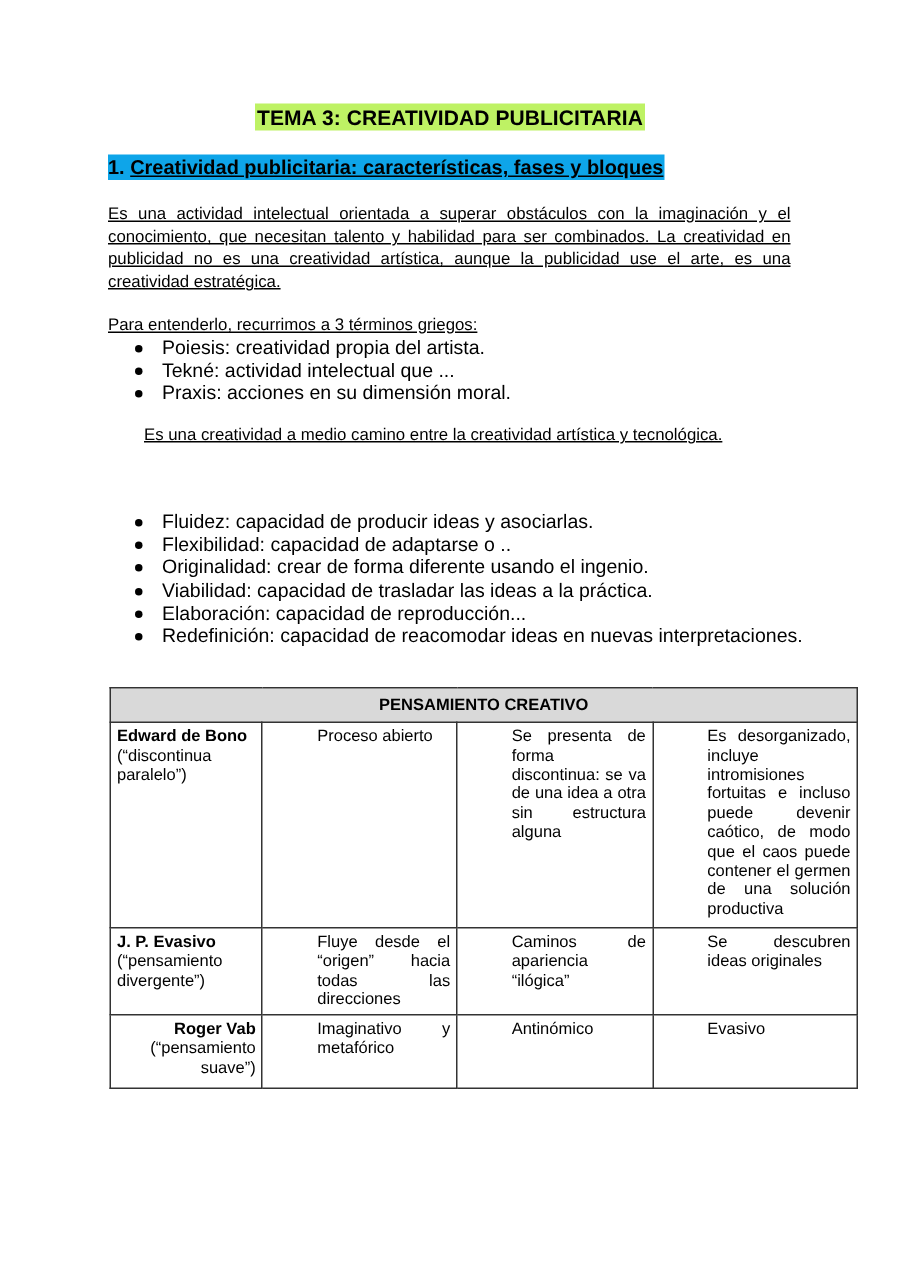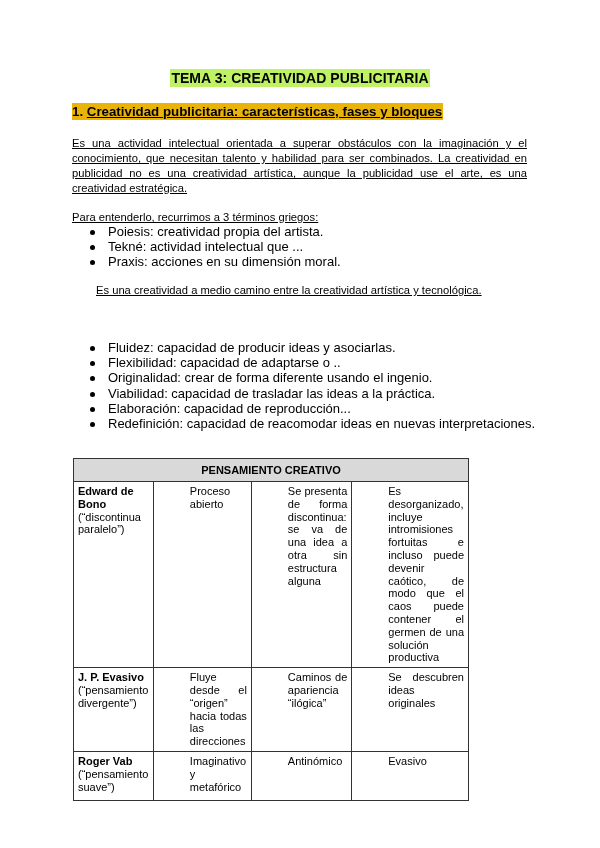--- a/index.html
+++ b/index.html
@@ -5,51 +5,51 @@
   html, body { margin: 0; padding: 0; background: #ffffff; }
   body { width: 600px; height: 848px; position: relative; overflow: hidden;
          font-family: "Liberation Sans", sans-serif; color: #000; }
   .page { position: absolute; left: 0; top: 0; width: 600px; height: 848px; }
 
   .title-wrap { position: absolute; top: 69px; left: 0; width: 600px; text-align: center; }
   .title { display: inline-block; background: #bef264; font-weight: bold; font-size: 14px;
            line-height: 18px; padding: 0 1px; letter-spacing: 0.05px; }
 
   .h1 { position: absolute; top: 103px; left: 72px; font-weight: bold; font-size: 13.3px;
-        line-height: 17px; background: #eab308; padding-right: 1px; }
+        line-height: 17px; background: #0ea5e9; padding-right: 1px; }
   .h1 .u { text-decoration: underline; }
 
   .para { position: absolute; left: 72px; width: 455px; font-size: 11.2px; line-height: 15px;
           text-align: justify; text-decoration: underline; }
   .p1 { top: 136px; }
   .p2 { top: 210px; }
   .p3 { top: 283px; padding-left: 24px; }
   .p4 { top: 311px; }
 
   ul.bul { position: absolute; left: 72px; margin: 0; padding: 0; list-style: none;
            font-size: 13px; line-height: 15.2px; }
   ul.bul li { position: relative; padding-left: 36px; white-space: nowrap; }
   ul.bul li::before { content: ""; position: absolute; left: 18px; top: 6px; width: 5px; height: 5px;
                       border-radius: 50%; background: #000; }
   .ul1 { top: 224px; }
   .ul2 { top: 340px; }
 
-  table.pc { position: absolute; left: 73px; top: 458px; width: 396px; border-collapse: collapse;
+  table.pc { position: absolute; left: 73px; top: 458px; width: 499px; border-collapse: collapse;
              font-size: 11px; line-height: 12.8px; }
   table.pc td, table.pc th { border: 1.3px solid #333; vertical-align: top; padding: 3px 4px 3px 4px; }
   table.pc th { background: #d9d9d9; font-weight: bold; font-size: 11px; text-align: center;
                 height: 18px; vertical-align: middle; padding: 2px; }
   table.pc td.j { text-align: justify; padding-left: 36px; }
   .col1 { width: 103px; }
   .col2 { width: 104px; }
   .col3 { width: 104px; }
   .col4 { width: 105px; }
   .r1 td { height: 130px; }
   .r2 td { height: 45px; }
-  .r3 td { height: 42px; }
+  .r3 td { height: 42px; text-align: right; }
   .name { font-weight: bold; display: block; }
 </style>
 </head>
 <body>
 
 <div class="page">
 
   <div class="title-wrap">
     <span class="title">TEMA 3: CREATIVIDAD PUBLICITARIA</span>
   </div>

